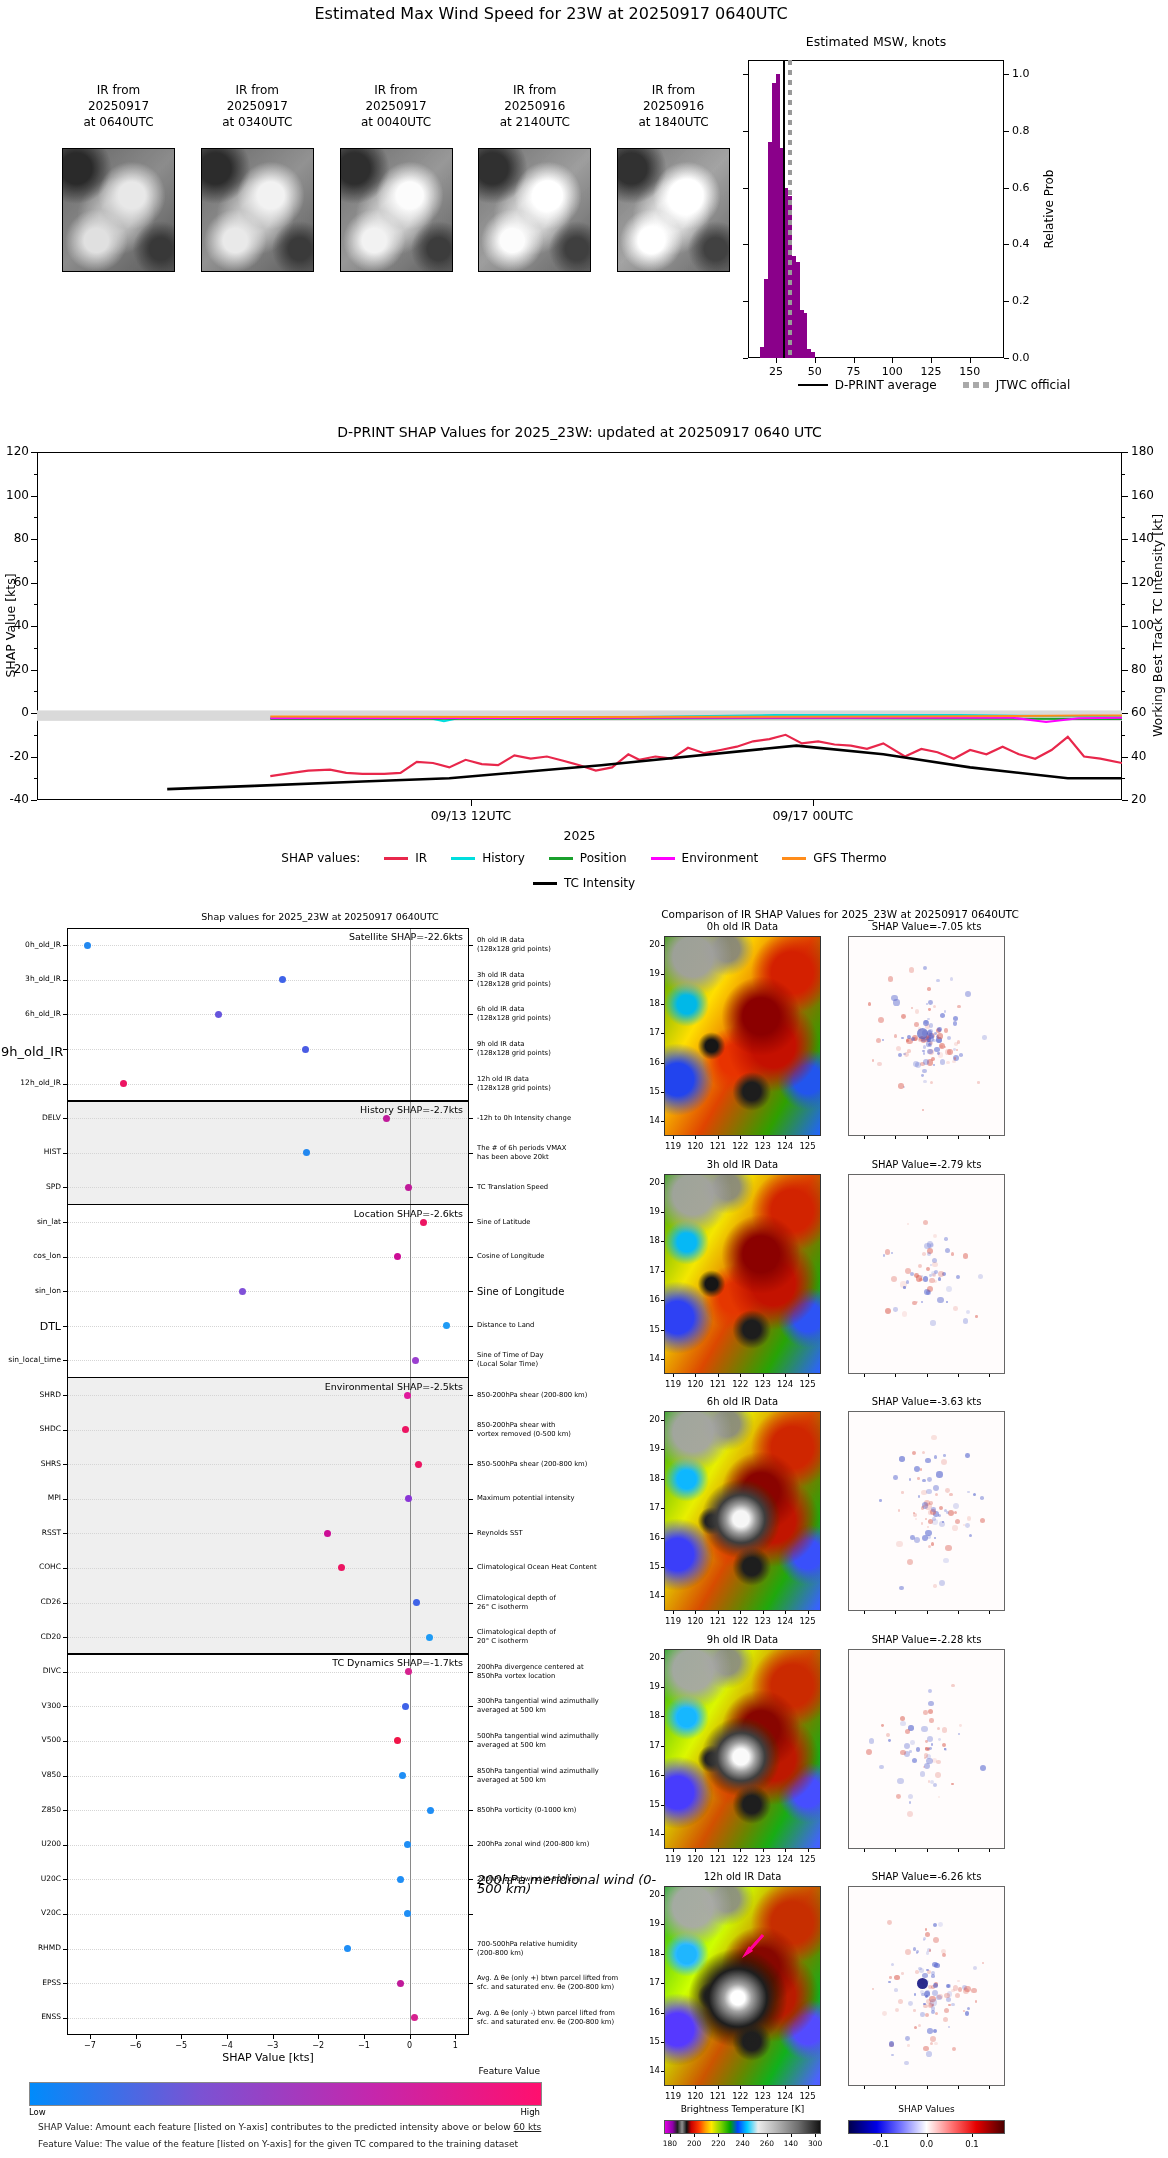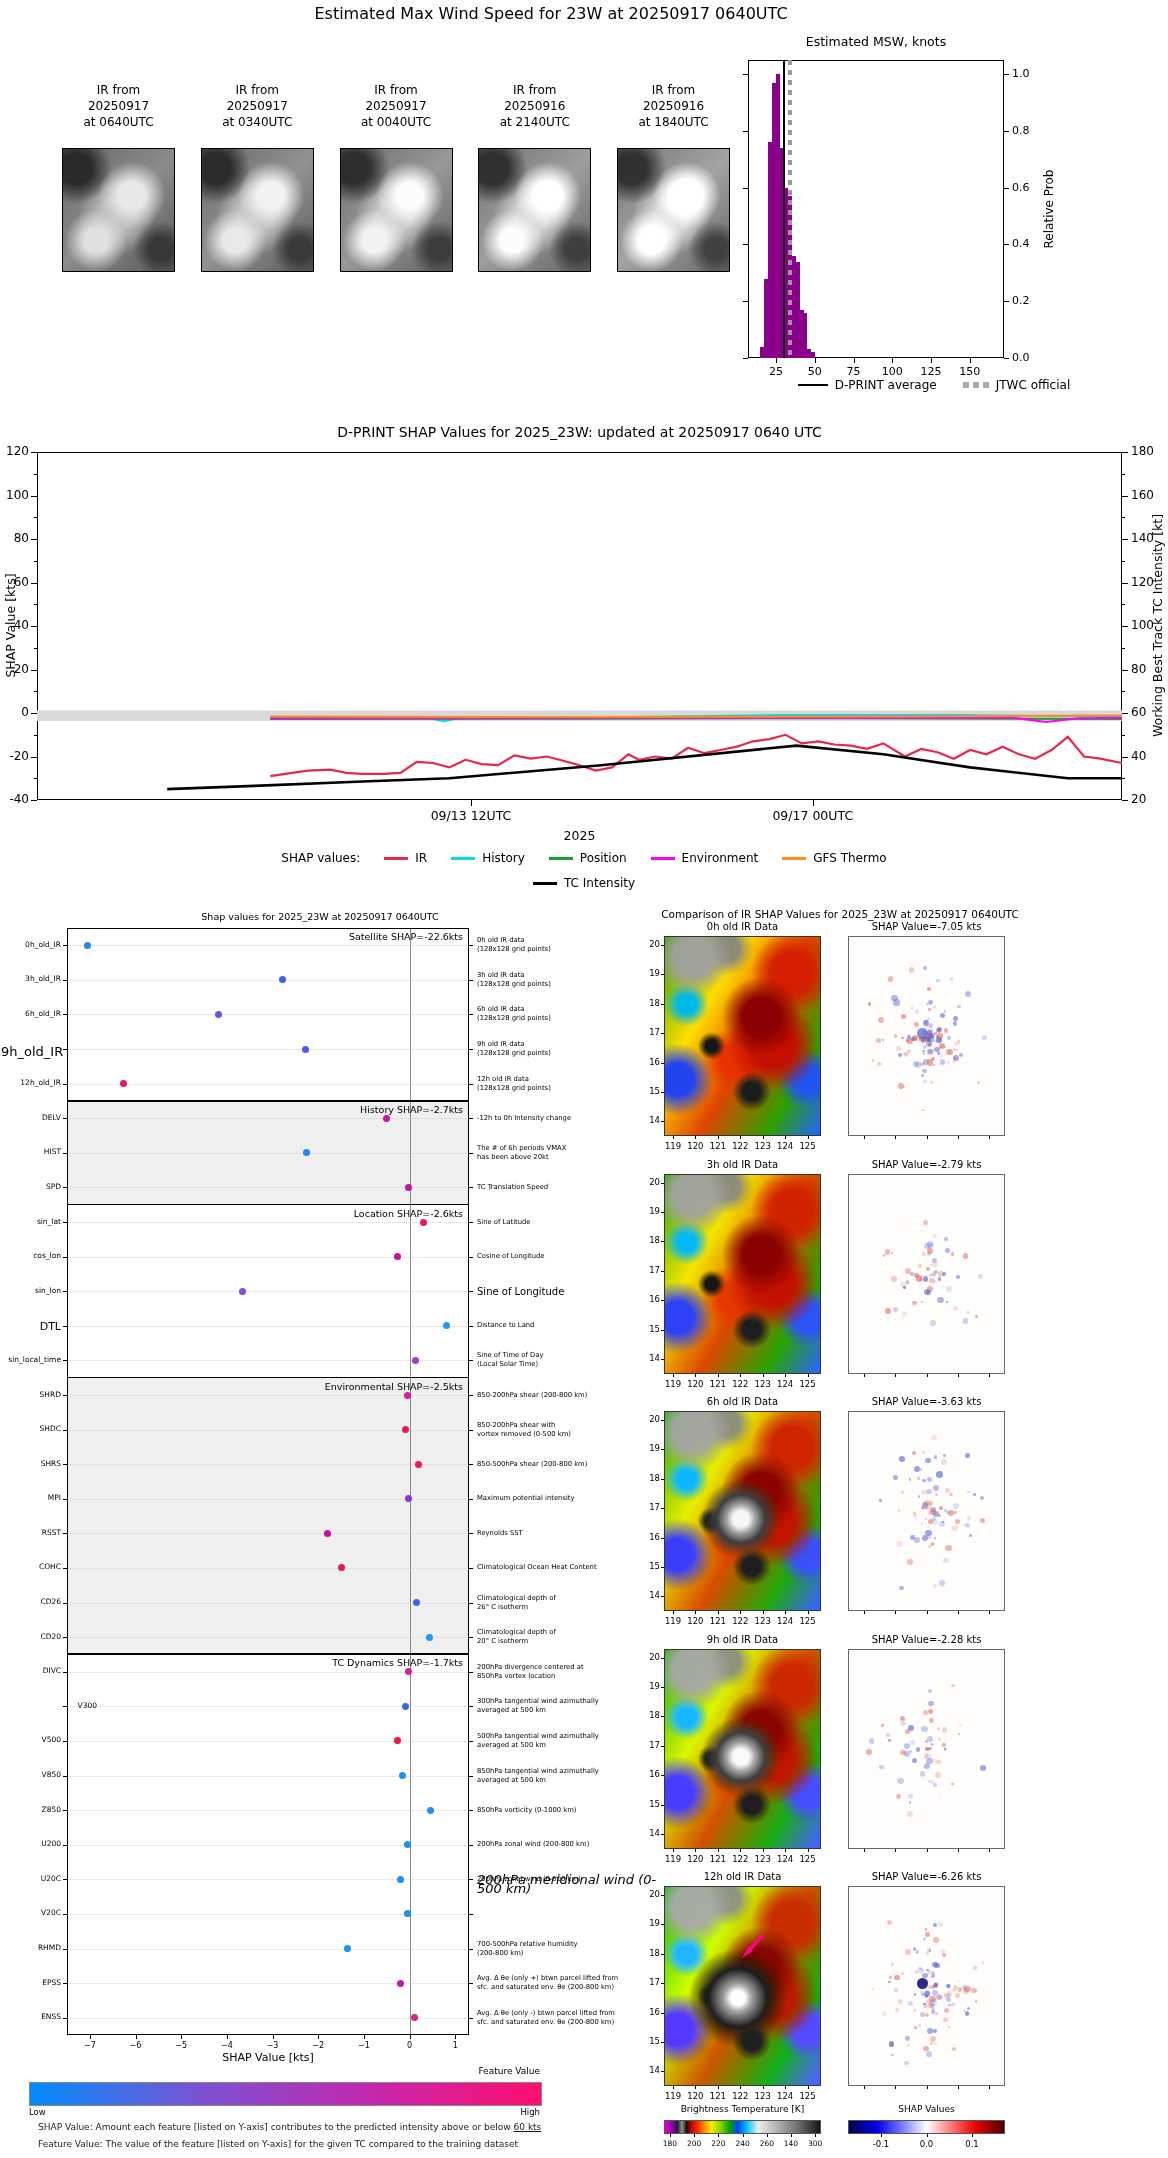--- a/index.html
+++ b/index.html
@@ -403,21 +403,21 @@
       <div class="tick" style="left: 469px; top: 1637.17px; width: 4px; height: 1px;"></div>
       <div class="dot" style="left: 425.757px; top: 1633.67px; background: rgb(31, 155, 245);"></div>
       <div class="lbl" style="left: 477px; top: 1628.17px; width: 185px; font-size: 6.8px; line-height: 9px; white-space: pre-line;">Climatological depth of
 20° C isotherm</div>
       <div class="lbl r" style="left: 1px; top: 1666.27px; width: 60px; font-size: 7.5px;">DIVC</div>
       <div class="tick" style="left: 63px; top: 1671.77px; width: 4px; height: 1px;"></div>
       <div class="tick" style="left: 469px; top: 1671.77px; width: 4px; height: 1px;"></div>
       <div class="dot" style="left: 405.2px; top: 1668.27px; background: rgb(214, 33, 143);"></div>
       <div class="lbl" style="left: 477px; top: 1662.77px; width: 185px; font-size: 6.8px; line-height: 9px; white-space: pre-line;">200hPa divergence centered at
 850hPa vortex location</div>
-      <div class="lbl r" style="left: 1px; top: 1700.86px; width: 60px; font-size: 7.5px; padding-left: 36px;">V300</div>
+      <div class="lbl r" style="left: 1px; top: 1700.86px; width: 60px; font-size: 7.5px;">V300</div>
       <div class="tick" style="left: 63px; top: 1706.36px; width: 4px; height: 1px;"></div>
       <div class="tick" style="left: 469px; top: 1706.36px; width: 4px; height: 1px;"></div>
       <div class="dot" style="left: 401.545px; top: 1702.86px; background: rgb(63, 99, 232);"></div>
       <div class="lbl" style="left: 477px; top: 1697.36px; width: 185px; font-size: 6.8px; line-height: 9px; white-space: pre-line;">300hPa tangential wind azimuthally
 averaged at 500 km</div>
       <div class="lbl r" style="left: 1px; top: 1735.45px; width: 60px; font-size: 7.5px;">V500</div>
       <div class="tick" style="left: 63px; top: 1740.95px; width: 4px; height: 1px;"></div>
       <div class="tick" style="left: 469px; top: 1740.95px; width: 4px; height: 1px;"></div>
       <div class="dot" style="left: 394.236px; top: 1737.45px; background: rgb(240, 20, 72);"></div>
       <div class="lbl" style="left: 477px; top: 1731.95px; width: 185px; font-size: 6.8px; line-height: 9px; white-space: pre-line;">500hPa tangential wind azimuthally

